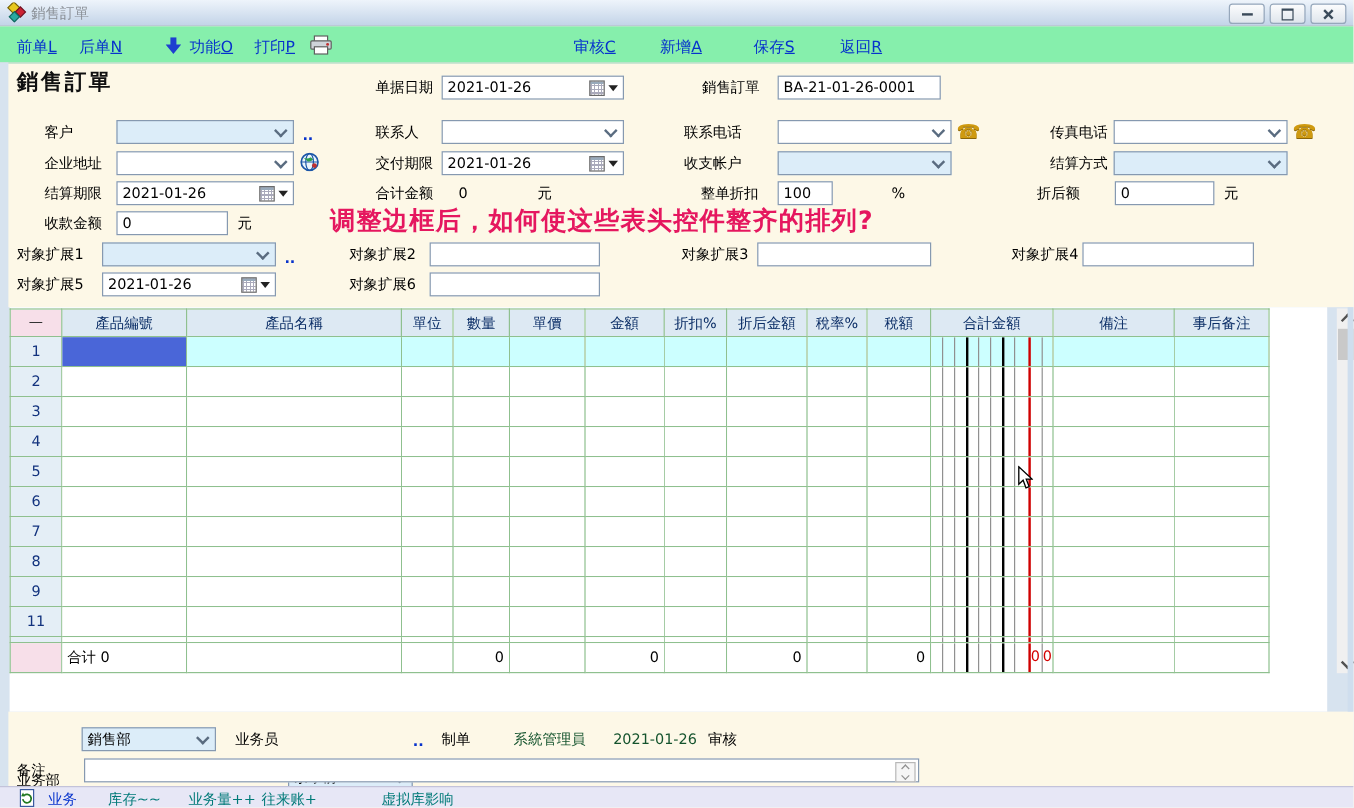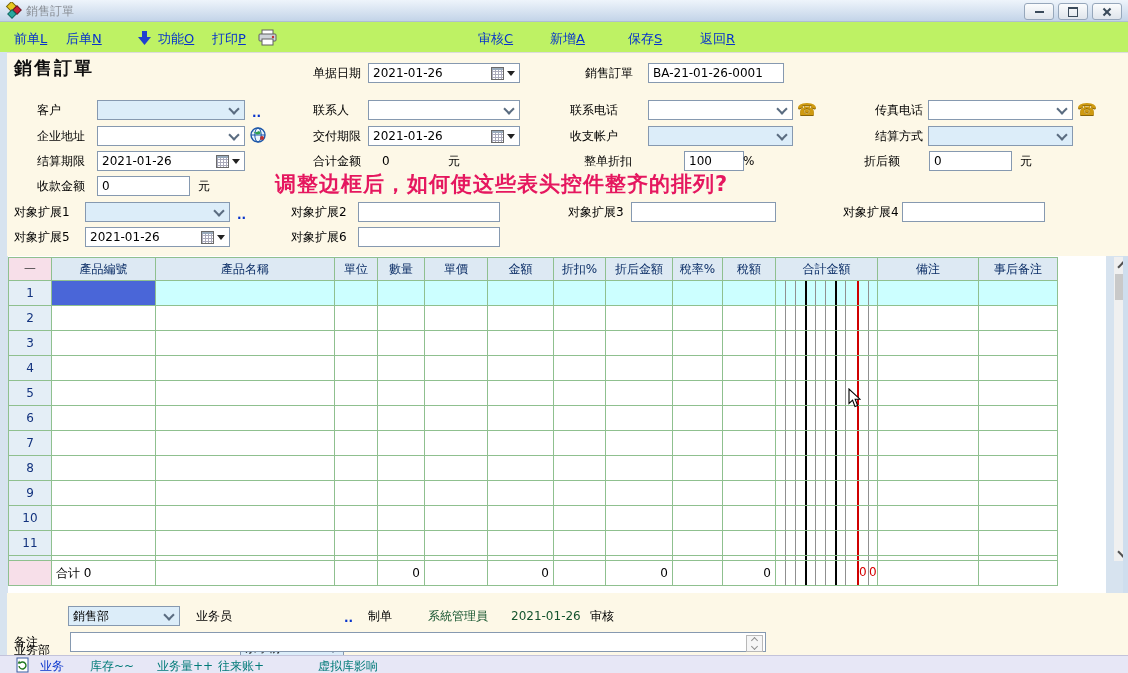--- a/index.html
+++ b/index.html
@@ -11,21 +11,21 @@
     background:linear-gradient(#eef4fb,#c3d4e8);border-bottom:1px solid #aebfd2;}
   .title-text{left:26px;top:3px;font-size:12px;color:#8a8f96;}
   .winbtn{top:3px;width:28px;height:15px;background:linear-gradient(#fbfcfd,#dfe5ec);
     border:1px solid #96a7bb;border-radius:3px;display:flex;align-items:center;justify-content:center;}
   .glyph-min{width:9px;height:2px;background:#3a4a5a;}
   .glyph-max{width:8px;height:7px;border:1px solid #3a4a5a;border-top-width:2px;}
   .glyph-close{position:relative;width:10px;height:10px;}
   .glyph-close:before,.glyph-close:after{content:"";position:absolute;left:4px;top:0;width:2px;height:10px;background:#3a4a5a;}
   .glyph-close:before{transform:rotate(45deg);} .glyph-close:after{transform:rotate(-45deg);}
   
-  .toolbar{left:0;top:22px;width:1128px;height:30px;background:#bef264;border-bottom:1px solid #dcdcdc;}
+  .toolbar{left:0;top:22px;width:1128px;height:30px;background:#86efac;border-bottom:1px solid #dcdcdc;}
   .tbi{position:absolute;top:8px;font-size:13px;color:#0733cc;cursor:default;white-space:nowrap;}
   .tbi .u{text-decoration:underline;}
   
   .lbl{font-size:12px;color:#000;line-height:20px;white-space:nowrap;}
   .fld{box-sizing:border-box;height:20px;border:1px solid #8699b0;background:#fff;
        font-size:12px;display:flex;align-items:center;padding:0 4px;color:#000;}
   .fld.blue{background:#dcedf9;}
   .fld .val{flex:1 1 auto;line-height:16px;white-space:nowrap;overflow:hidden;}
   .chevron{width:6px;height:6px;border-right:2px solid #5a6c80;border-bottom:2px solid #5a6c80;
            transform:rotate(45deg);margin:-3px 2px 0 0;flex:0 0 auto;}
@@ -202,21 +202,21 @@
     <span class="val">2021-01-26</span>
     <span class="datebtn">
         <span class="calgrid"></span>
         <span class="tri"></span>
       </span>
   </div>
   <div class="abs lbl" style="left:313px;top:151px">合计金额</div>
   <div class="abs lbl" style="left:382px;top:151px">0</div>
   <div class="abs unit" style="left:448px;top:151px">元</div>
   <div class="abs lbl" style="left:584px;top:151px">整单折扣</div>
-  <div class="abs fld" style="left:684px;top:151px;width:60px">
+  <div class="abs fld" style="left:648px;top:151px;width:46px">
     <span class="val">100</span>
   </div>
   <div class="abs unit" style="left:743px;top:151px">%</div>
   <div class="abs lbl" style="left:864px;top:151px">折后额</div>
   <div class="abs fld" style="left:929px;top:151px;width:83px">
     <span class="val">0</span>
   </div>
   <div class="abs unit" style="left:1020px;top:151px">元</div>
 
   <div class="abs lbl" style="left:37px;top:176px">收款金额</div>
@@ -452,38 +452,20 @@
               <td class=""></td>
               <td class=""></td>
               <td class=""></td>
               <td class="">
                 <div class="ledger"></div>
               </td>
               <td class=""></td>
               <td class=""></td>
             </tr>
             <tr>
-              <td class="rowhdr">10</td>
-              <td class=""></td>
-              <td class=""></td>
-              <td class=""></td>
-              <td class=""></td>
-              <td class=""></td>
-              <td class=""></td>
-              <td class=""></td>
-              <td class=""></td>
-              <td class=""></td>
-              <td class=""></td>
-              <td class="">
-                <div class="ledger"></div>
-              </td>
-              <td class=""></td>
-              <td class=""></td>
-            </tr>
-            <tr>
               <td class="rowhdr">11</td>
               <td class=""></td>
               <td class=""></td>
               <td class=""></td>
               <td class=""></td>
               <td class=""></td>
               <td class=""></td>
               <td class=""></td>
               <td class=""></td>
               <td class=""></td>

